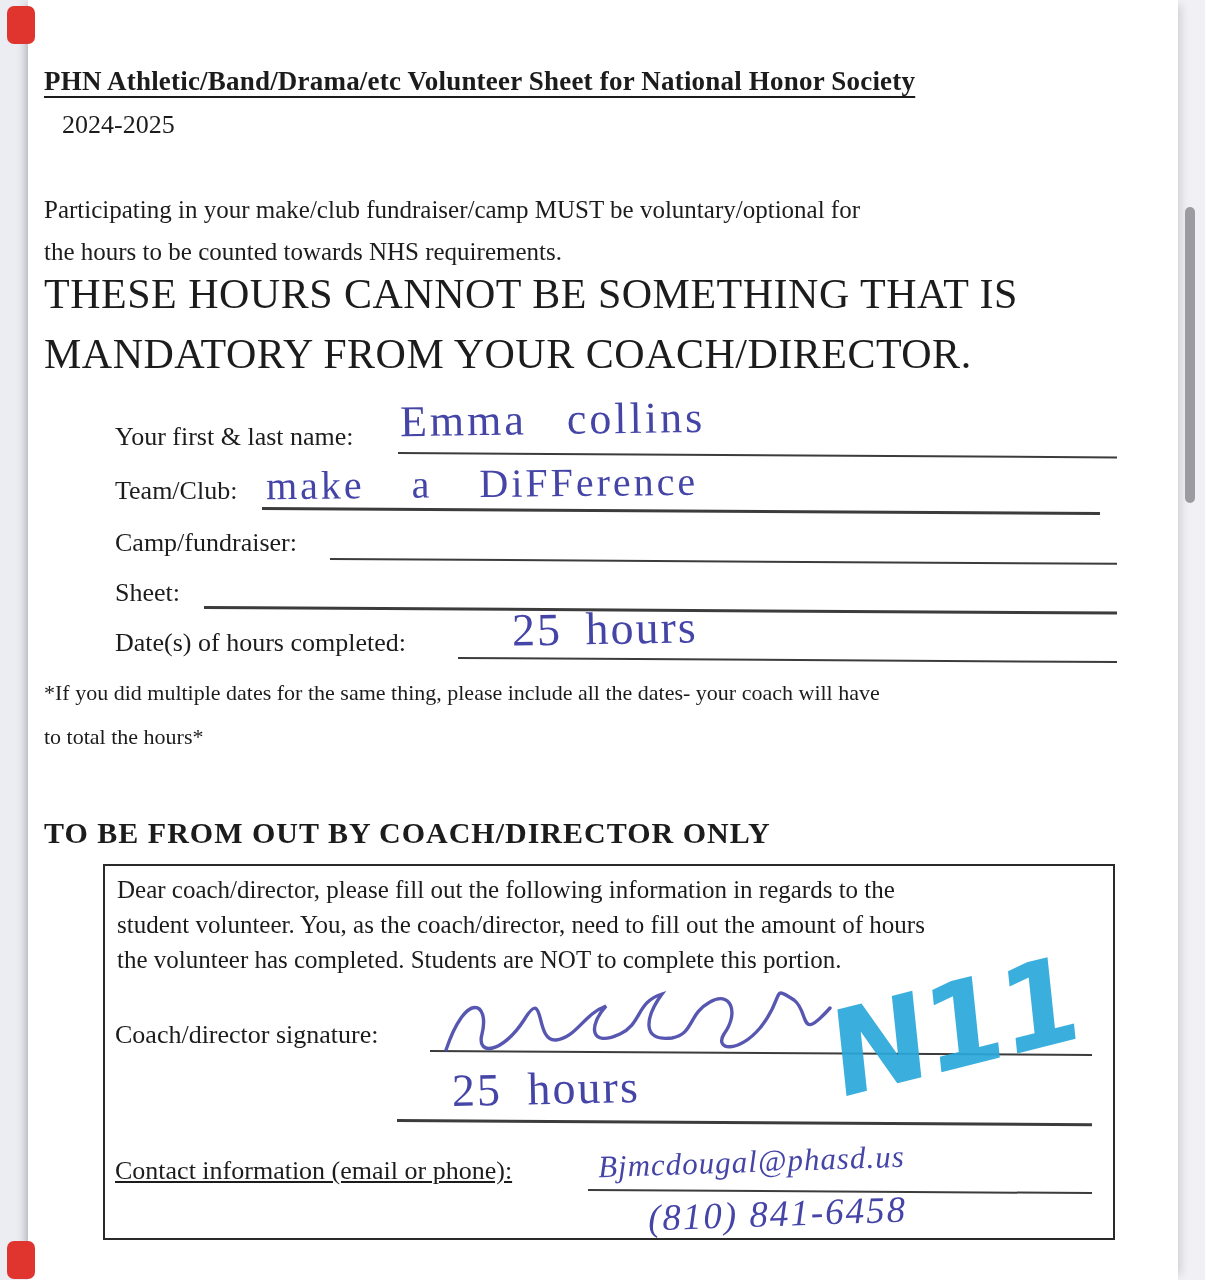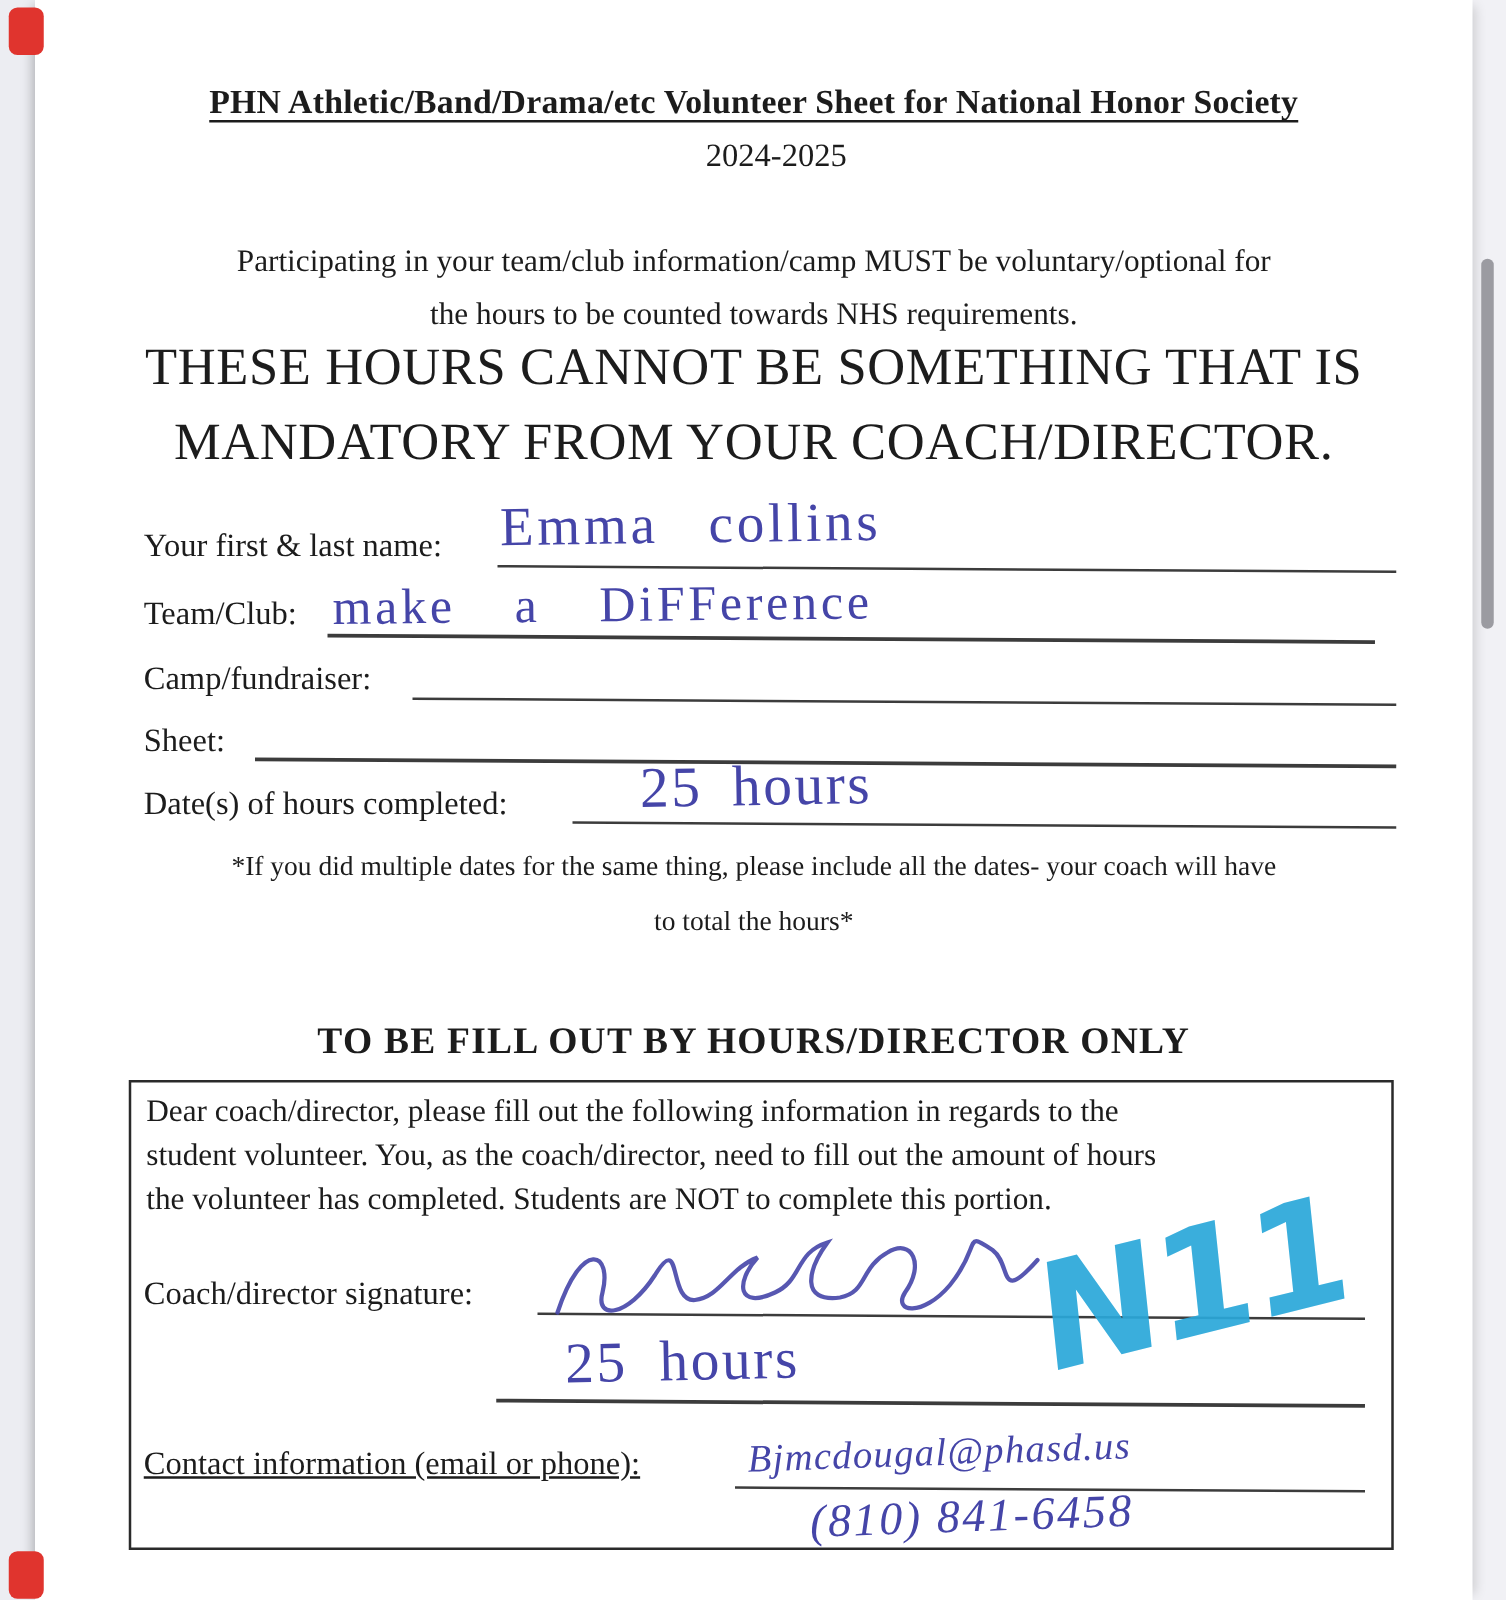--- a/index.html
+++ b/index.html
@@ -7,21 +7,21 @@
     position:relative;width:1205px;height:1280px;overflow:hidden;
     background:#f1f2f6;font-family:"Liberation Serif", serif;color:#1c1c1c;
   }
   .gutter-left{position:absolute;left:0;top:0;width:28px;height:1280px;background:#ecedf2;}
   .gutter-right{position:absolute;left:1178px;top:0;width:27px;height:1280px;background:#f1f1f5;}
   .page{
     position:absolute;left:28px;top:0;width:1150px;height:1280px;background:#ffffff;
     box-shadow:-7px 0 9px -5px rgba(0,0,0,.28), 7px 0 9px -5px rgba(0,0,0,.16);
   }
   .abs{position:absolute;}
-  .centered{left:0;width:1150px;text-align:center;}
+  .centered{left:16px;width:1150px;text-align:left;}
   .doc-title{top:66px;font-size:27px;font-weight:bold;text-decoration:underline;text-decoration-thickness:2px;text-underline-offset:6px;letter-spacing:.2px;}
   .doc-year{top:110px;font-size:26px;margin-left:18px;}
   .intro-1{top:196px;font-size:25px;}
   .intro-2{top:238px;font-size:25px;}
   .warn-1{top:270px;font-size:42px;letter-spacing:.5px;}
   .warn-2{top:330px;font-size:42px;letter-spacing:.5px;}
   .field-label{font-size:26px;left:87px;}
   .lbl-1{top:422px;}
   .lbl-2{top:476px;}
   .lbl-3{top:528px;}
@@ -69,21 +69,21 @@
 
 <div class="viewer">
   <div class="gutter-left"></div>
   <div class="gutter-right"></div>
 
   <div class="page">
 
     <div class="abs centered doc-title">PHN Athletic/Band/Drama/etc Volunteer Sheet for National Honor Society</div>
     <div class="abs centered doc-year">2024-2025</div>
 
-    <div class="abs centered intro-1">Participating in your team/club information/camp MUST be voluntary/optional for</div>
+    <div class="abs centered intro-1">Participating in your make/club fundraiser/camp MUST be voluntary/optional for</div>
     <div class="abs centered intro-2">the hours to be counted towards NHS requirements.</div>
 
     <div class="abs centered warn-1">THESE HOURS CANNOT BE SOMETHING THAT IS</div>
     <div class="abs centered warn-2">MANDATORY FROM YOUR COACH/DIRECTOR.</div>
 
     <div class="abs field-label lbl-1">Your first &amp; last name:</div>
     <div class="abs uline ul-1"></div>
     <div class="abs hand hand-name">Emma collins</div>
 
     <div class="abs field-label lbl-2">Team/Club:</div>
@@ -96,21 +96,21 @@
     <div class="abs field-label lbl-4">Sheet:</div>
     <div class="abs uline ul-4"></div>
 
     <div class="abs field-label lbl-5">Date(s) of hours completed:</div>
     <div class="abs uline ul-5"></div>
     <div class="abs hand hand-dates">25 hours</div>
 
     <div class="abs centered foot-1">*If you did multiple dates for the same thing, please include all the dates- your coach will have</div>
     <div class="abs centered foot-2">to total the hours*</div>
 
-    <div class="abs centered coach-heading">TO BE FILL OUT BY HOURS/DIRECTOR ONLY</div>
+    <div class="abs centered coach-heading">TO BE FROM OUT BY COACH/DIRECTOR ONLY</div>
 
     <div class="abs coach-box"></div>
 
     <div class="abs box-line bl-0">Dear coach/director, please fill out the following information in regards to the</div>
     <div class="abs box-line bl-1">student volunteer. You, as the coach/director, need to fill out the amount of hours</div>
     <div class="abs box-line bl-2">the volunteer has completed. Students are NOT to complete this portion.</div>
 
     <div class="abs field-label sig-label">Coach/director signature:</div>
     <div class="abs uline ul-sig"></div>
     <svg class="abs sig-svg" width="420" height="100" viewBox="0 0 420 100">

